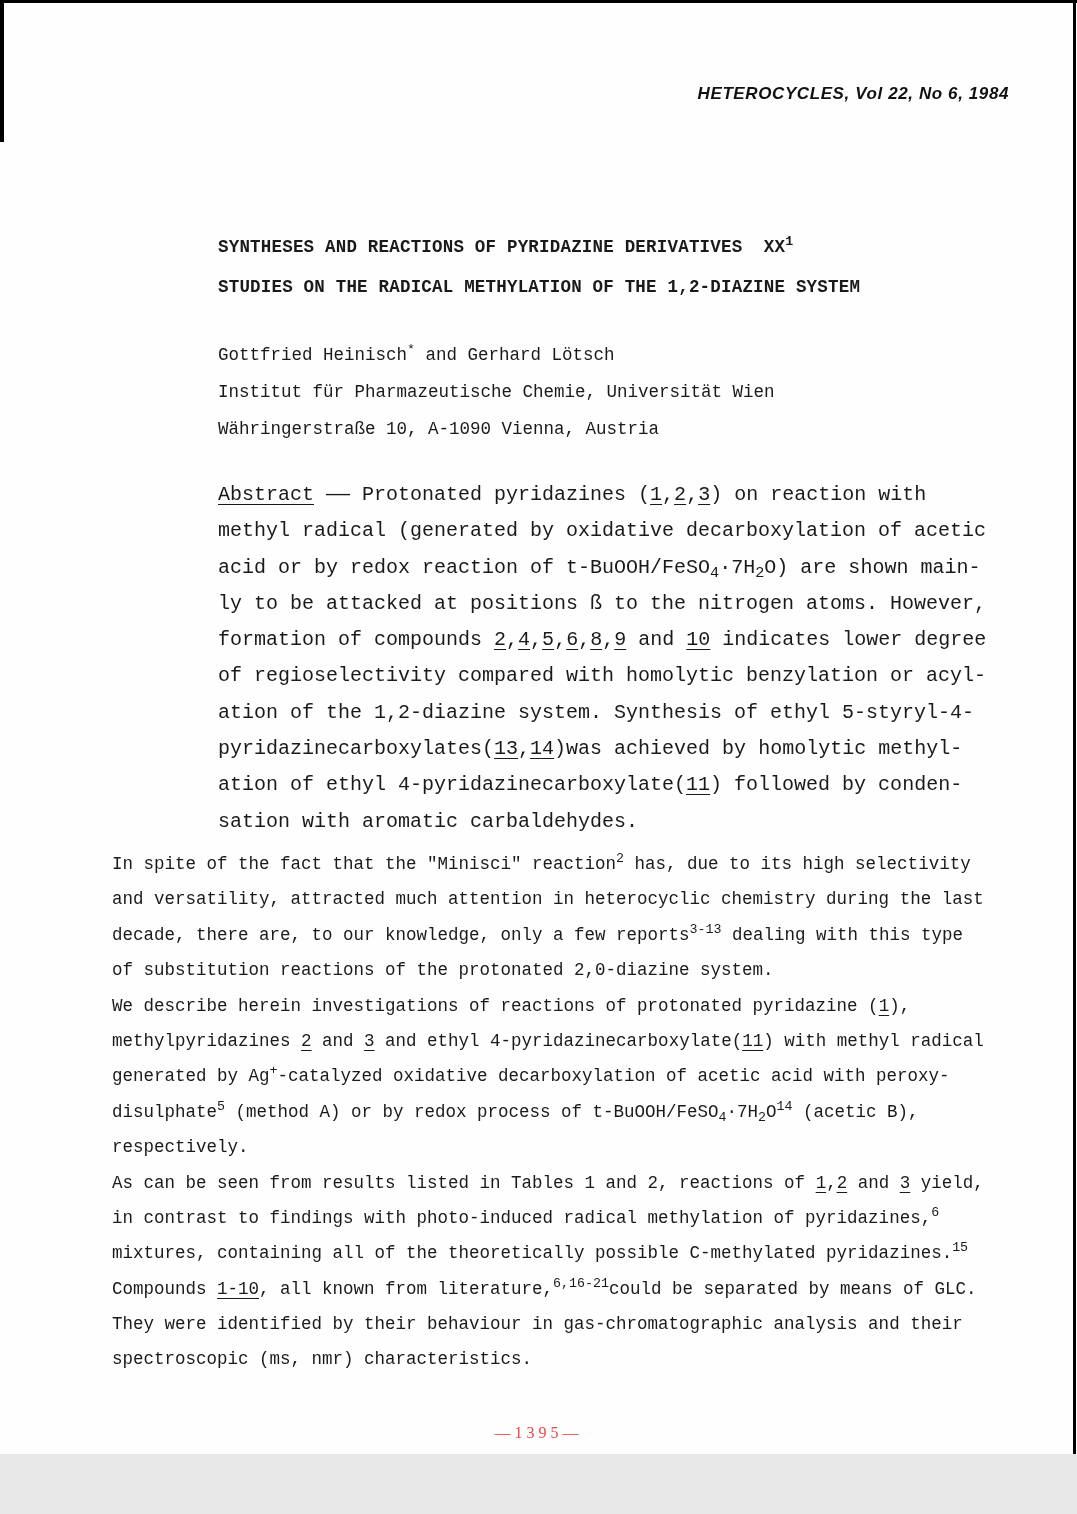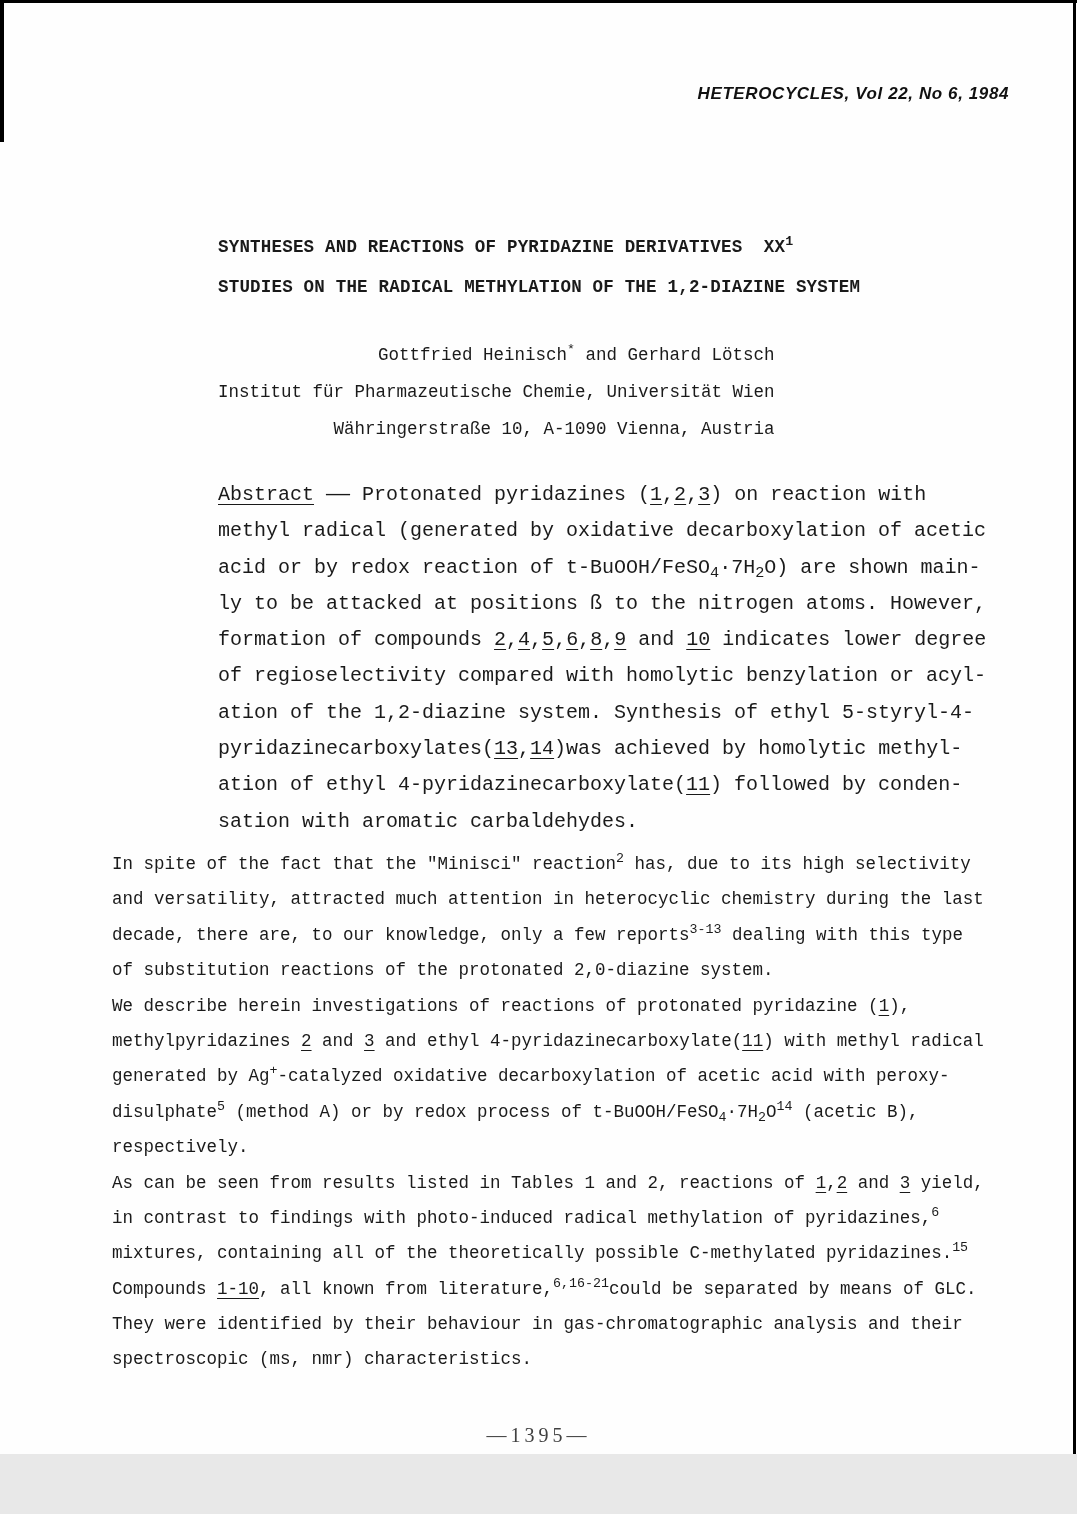--- a/index.html
+++ b/index.html
@@ -42,21 +42,20 @@
     font-weight: bold;
     letter-spacing: 0.2px;
   }
   .title-block .line { height: 40px; line-height: 26px; }
 
   .author-block {
     position: absolute;
     left: 218px;
     top: 342px;
     font-size: 17.5px;
-    text-align: right;
   }
   .author-block .line { height: 37px; line-height: 26px; }
 
   .abstract-block {
     position: absolute;
     left: 218px;
     top: 481px;
     font-size: 20px;
   }
   .abstract-block .line { height: 36.3px; line-height: 27px; }
@@ -69,23 +68,23 @@
   }
   .body-block .line { height: 35.4px; line-height: 27px; }
 
   .page-number {
     position: absolute;
     left: 0;
     top: 1424px;
     width: 1077px;
     text-align: center;
     font-family: "Liberation Serif", serif;
-    font-size: 20px;
+    font-size: 16px;
     letter-spacing: 4px;
-    color: #404040;
+    color: #ef4444;
   }
 
   .u { text-decoration: underline; text-decoration-thickness: 1.3px; text-underline-offset: 3.5px; }
 
   sup, sub {
     font-size: 0.76em;
     line-height: 0;
     position: relative;
     vertical-align: baseline;
   }

